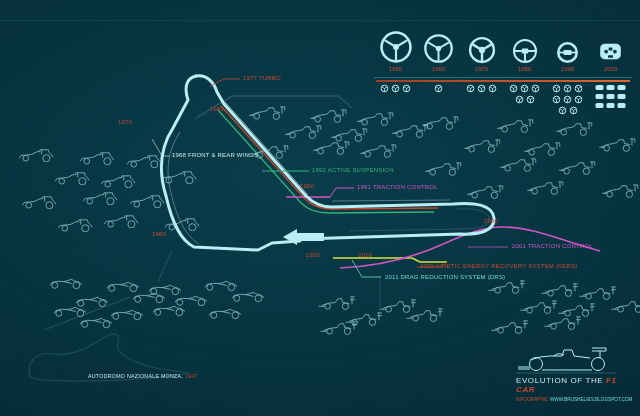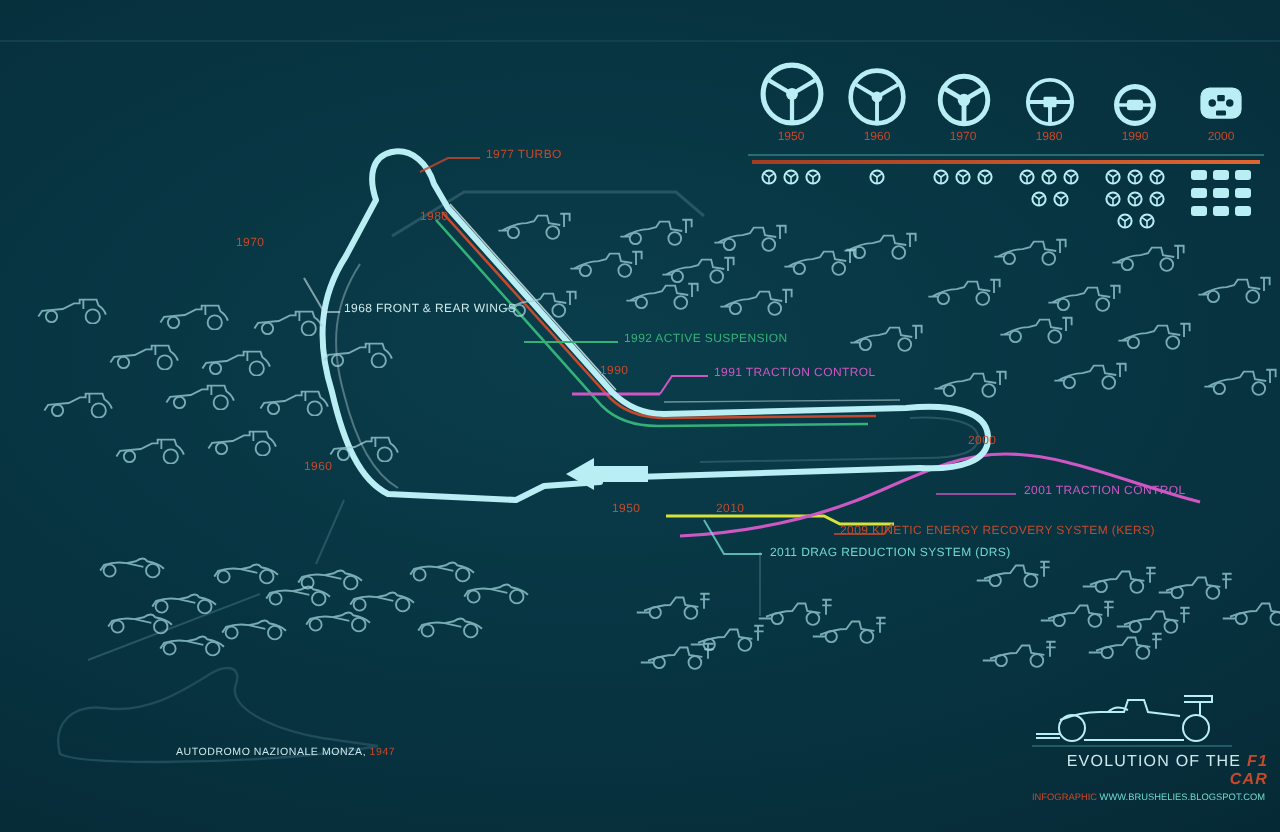--- a/index.html
+++ b/index.html
@@ -23,21 +23,21 @@
   #wheel-timeline{position:absolute;left:374px;top:28px;width:258px;}
   #wheel-timeline .cols{display:flex;}
   .tl-col{width:43px;display:flex;flex-direction:column;align-items:center;}
   .tl-wheel{height:36px;display:flex;align-items:flex-end;justify-content:center;}
   .tl-year{height:9px;font-size:6px;color:var(--red);margin-top:2px;}
   .tl-minis{margin-top:9px;display:flex;flex-wrap:wrap;justify-content:center;gap:2px;width:40px;}
   .tline{position:absolute;left:0;top:49px;width:258px;height:1px;background:#2b6b72;}
   .oline{position:absolute;left:2px;top:52px;width:254px;height:2px;
          background:linear-gradient(90deg,#a33d21,#e0662f);}
   
-  #logo{position:absolute;left:516px;top:346px;width:118px;text-align:right;}
+  #logo{position:absolute;left:516px;top:346px;width:118px;}
   #logo .title{font-size:8px;color:var(--light);letter-spacing:.6px;margin-top:2px;}
   #logo .title .accent{color:var(--red);font-style:italic;font-weight:bold;}
   #logo .credit{font-size:6px;margin-top:3px;transform:scale(.78);transform-origin:left top;white-space:nowrap;}
   #logo .credit .accent{color:var(--red);}
   #logo .credit .url{color:var(--cyanlbl);}
   #monza-caption{position:absolute;left:88px;top:374px;font-size:6px;color:var(--light);
                  transform:scale(.88);transform-origin:left top;white-space:nowrap;letter-spacing:.3px;}
   #monza-caption .accent{color:var(--red);}
   .carsvg{position:absolute;overflow:visible;}
 </style>

